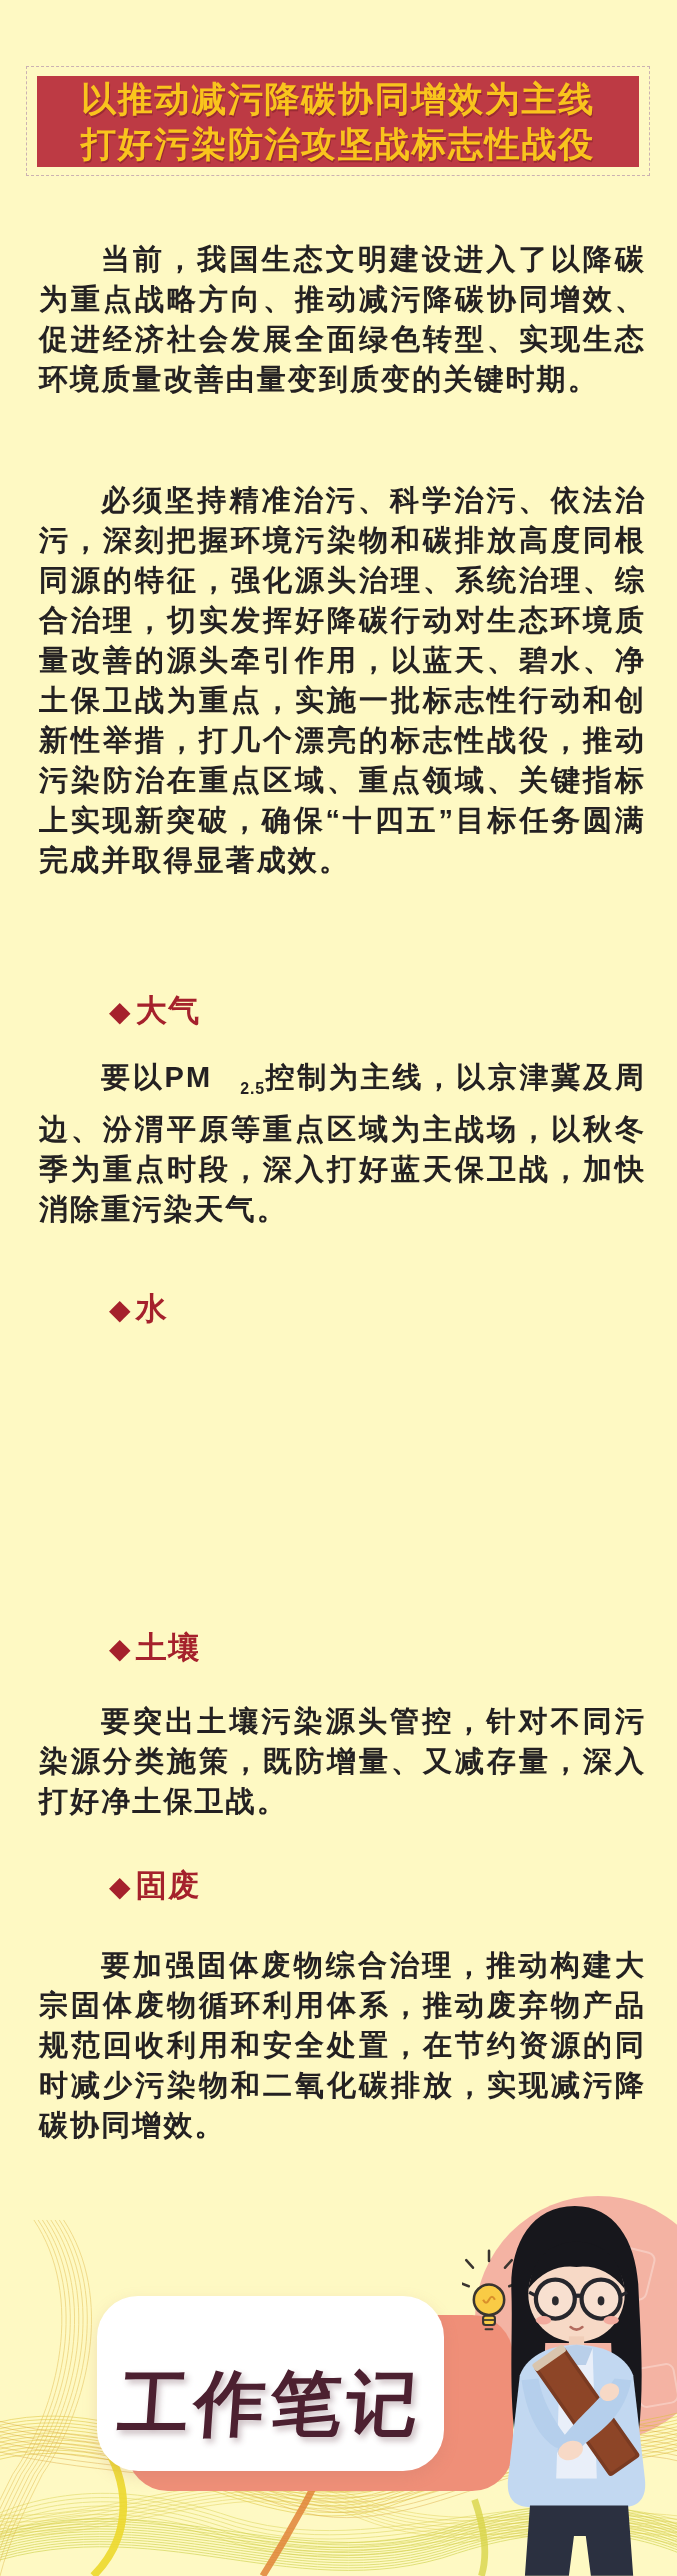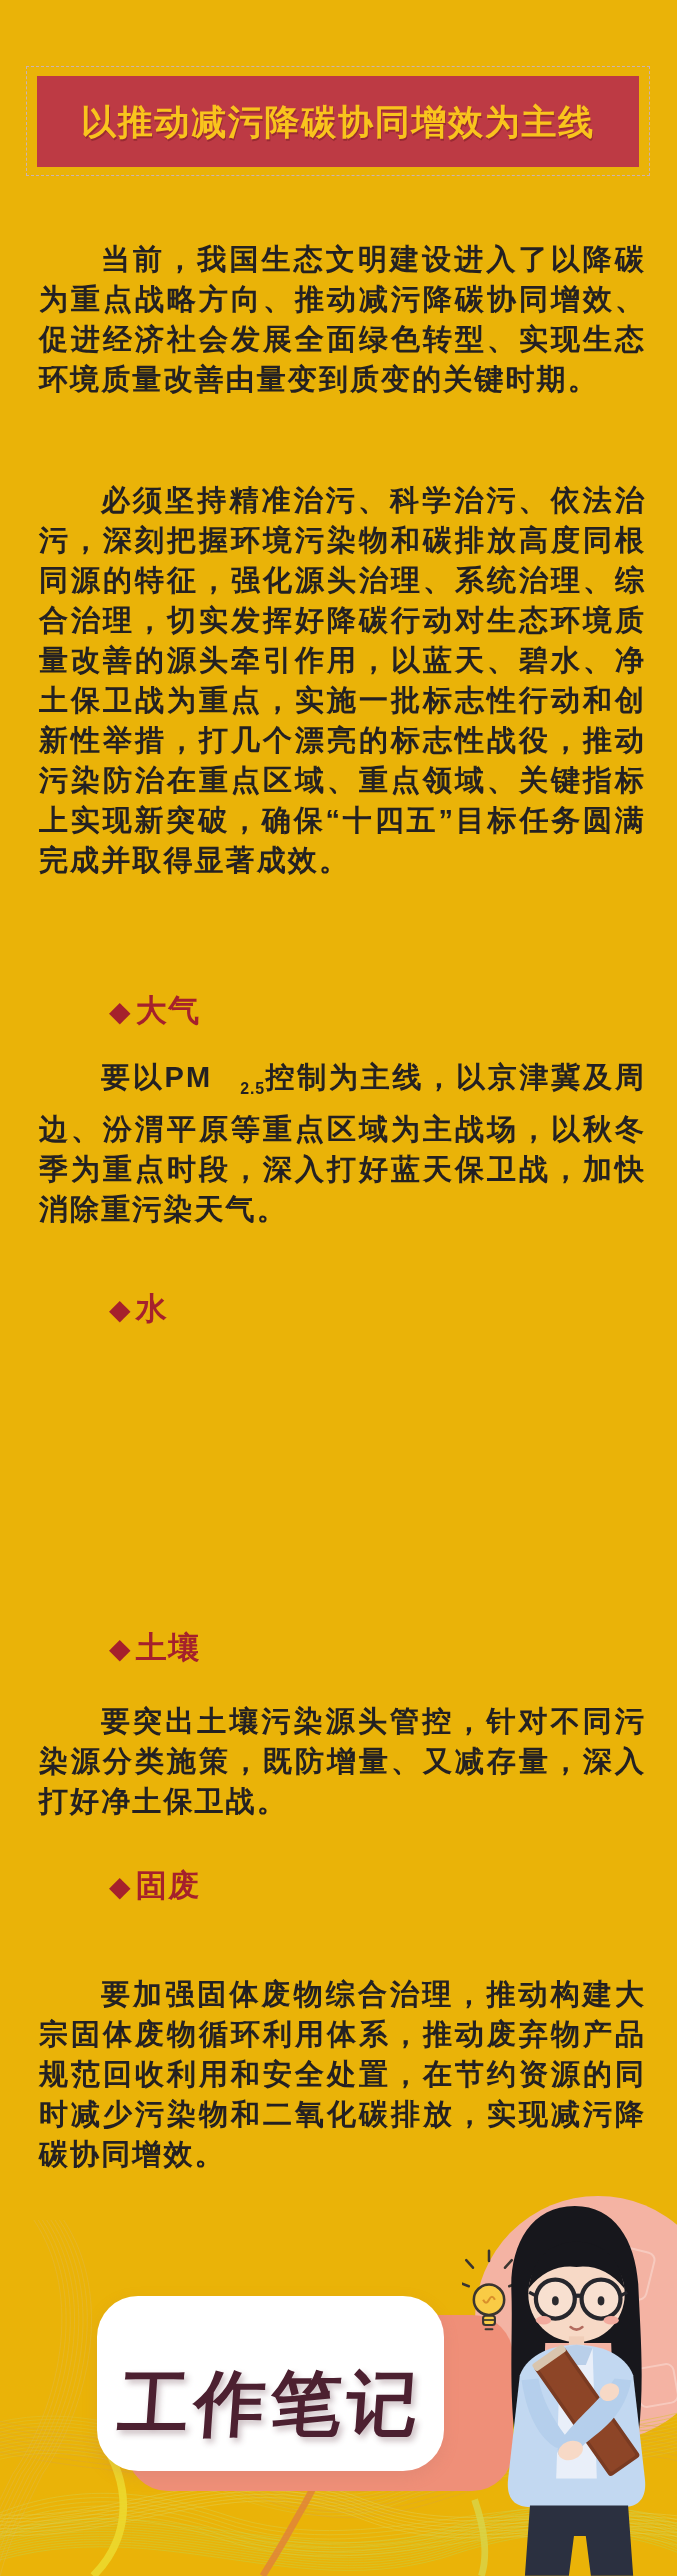--- a/index.html
+++ b/index.html
@@ -1,16 +1,16 @@
 <!DOCTYPE html>
 <html style="font-size:13.6px"><head>
 <meta charset="utf-8">
 <style>
   html,body{margin:0;padding:0;background:#e8e8e8;}
-  .page{position:relative;width:678px;height:2576px;margin:0 auto;background:#eab308;overflow:hidden;
+  .page{position:relative;width:678px;height:2576px;margin:0 auto;background:#fef9c3;overflow:hidden;
         font-family:"Liberation Sans","DejaVu Sans",sans-serif;}
   
   .banner-frame{position:absolute;left:26px;top:66px;width:622px;height:108px;border:1.7px dashed #cbb2b2;}
   .banner{position:absolute;left:10.2px;top:8.5px;right:10.2px;bottom:7.6px;background:#bd3a44;
           display:flex;flex-direction:column;justify-content:center;align-items:center;}
   .banner-line{color:#f9c41d;font-size:35px;font-weight:700;line-height:45px;letter-spacing:1.7px;
                text-shadow:0.8px 1.7px 0 rgba(110,25,30,.45);white-space:nowrap;}
   
   .para{position:absolute;left:39px;width:607px;margin:0;color:#242122;font-size:29px;line-height:40px;
         font-weight:700;letter-spacing:2.1px;text-align:justify;text-align-last:left;text-indent:62px;}
@@ -36,36 +36,37 @@
   .girl{left:486px;top:2199px;}
 </style>
 </head>
 <body>
 
 <div class="page">
 
   <div class="banner-frame">
     <div class="banner">
       <div class="banner-line">以推动减污降碳协同增效为主线</div>
+      <div class="banner-line">打好污染防治攻坚战标志性战役</div>
     </div>
   </div>
 
   <p class="para" style="top:239px;">当前，我国生态文明建设进入了以降碳为重点战略方向、推动减污降碳协同增效、促进经济社会发展全面绿色转型、实现生态环境质量改善由量变到质变的关键时期。</p>
   <p class="para" style="top:480px;">必须坚持精准治污、科学治污、依法治污，深刻把握环境污染物和碳排放高度同根同源的特征，强化源头治理、系统治理、综合治理，切实发挥好降碳行动对生态环境质量改善的源头牵引作用，以蓝天、碧水、净土保卫战为重点，实施一批标志性行动和创新性举措，打几个漂亮的标志性战役，推动污染防治在重点区域、重点领域、关键指标上实现新突破，确保“十四五”目标任务圆满完成并取得显著成效。</p>
 
   <h2 class="sec-head" style="top:983px;"><span class="diamond">◆</span><span>大气</span></h2>
   <p class="para" style="top:1057px;"><span>要以PM</span><sub>2.5</sub><span>控制为主线，以京津冀及周边、汾渭平原等重点区域为主战场，以秋冬季为重点时段，深入打好蓝天保卫战，加快消除重污染天气。</span></p>
 
   <h2 class="sec-head" style="top:1281px;"><span class="diamond">◆</span><span>水</span></h2>
 
   <h2 class="sec-head" style="top:1620px;text-align:center;"><span class="diamond">◆</span><span>土壤</span></h2>
   <p class="para" style="top:1701px;">要突出土壤污染源头管控，针对不同污染源分类施策，既防增量、又减存量，深入打好净土保卫战。</p>
 
   <h2 class="sec-head" style="top:1858px;"><span class="diamond">◆</span><span>固废</span></h2>
-  <p class="para" style="top:1945px;margin-top:29px;">要加强固体废物综合治理，推动构建大宗固体废物循环利用体系，推动废弃物产品规范回收利用和安全处置，在节约资源的同时减少污染物和二氧化碳排放，实现减污降碳协同增效。</p>
+  <p class="para" style="top:1945px;">要加强固体废物综合治理，推动构建大宗固体废物循环利用体系，推动废弃物产品规范回收利用和安全处置，在节约资源的同时减少污染物和二氧化碳排放，实现减污降碳协同增效。</p>
 
   <div class="big-circle">
     <div class="circle-doodle" style="left:127px;top:51px;width:46px;height:46px;transform:rotate(14deg);"></div>
     <div class="circle-doodle" style="left:161px;top:169px;width:37px;height:37px;transform:rotate(-10deg);"></div>
   </div>
 
   <svg class="mesh" width="678" height="390" viewBox="0 0 800 460">
     <defs>
       <path id="wA" d="M-60 300 C 140 200 300 400 470 330 C 600 280 720 300 860 250" fill="none"></path>
       <path id="wB" d="M-60 430 C 160 330 340 470 540 400 C 680 355 780 380 860 430" fill="none"></path>

